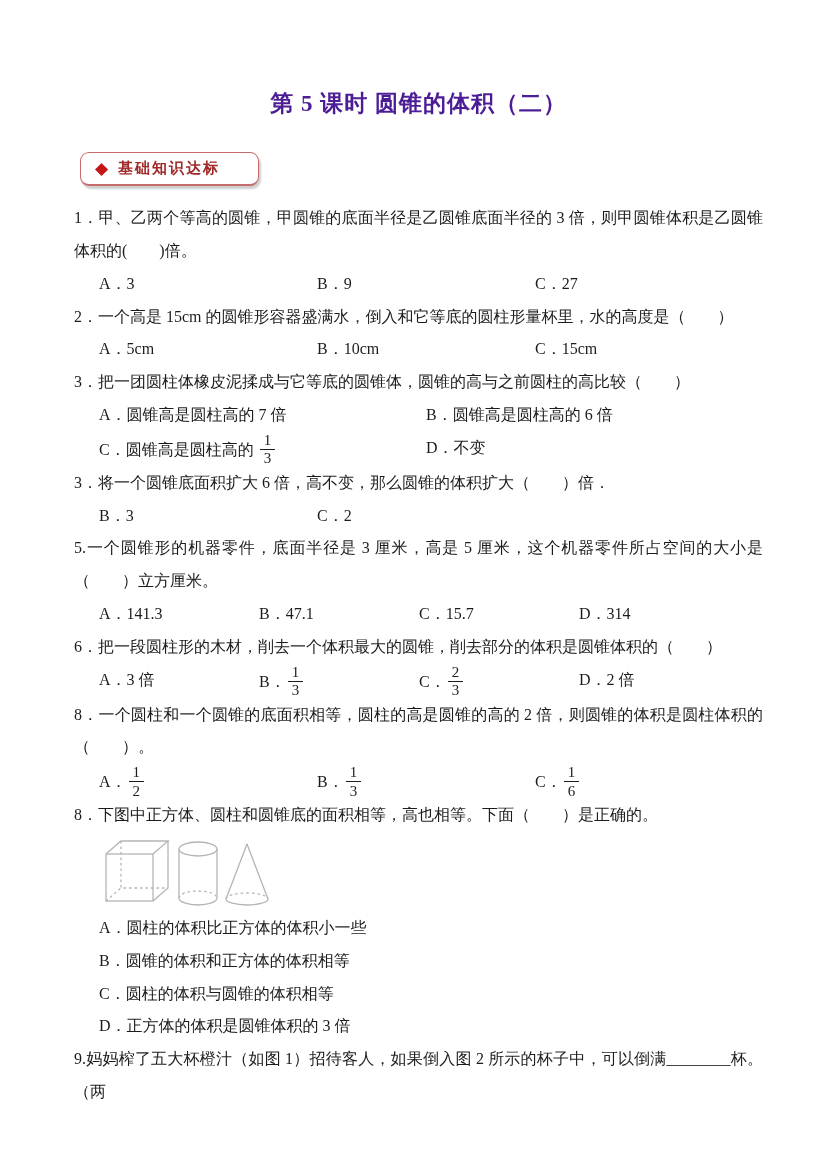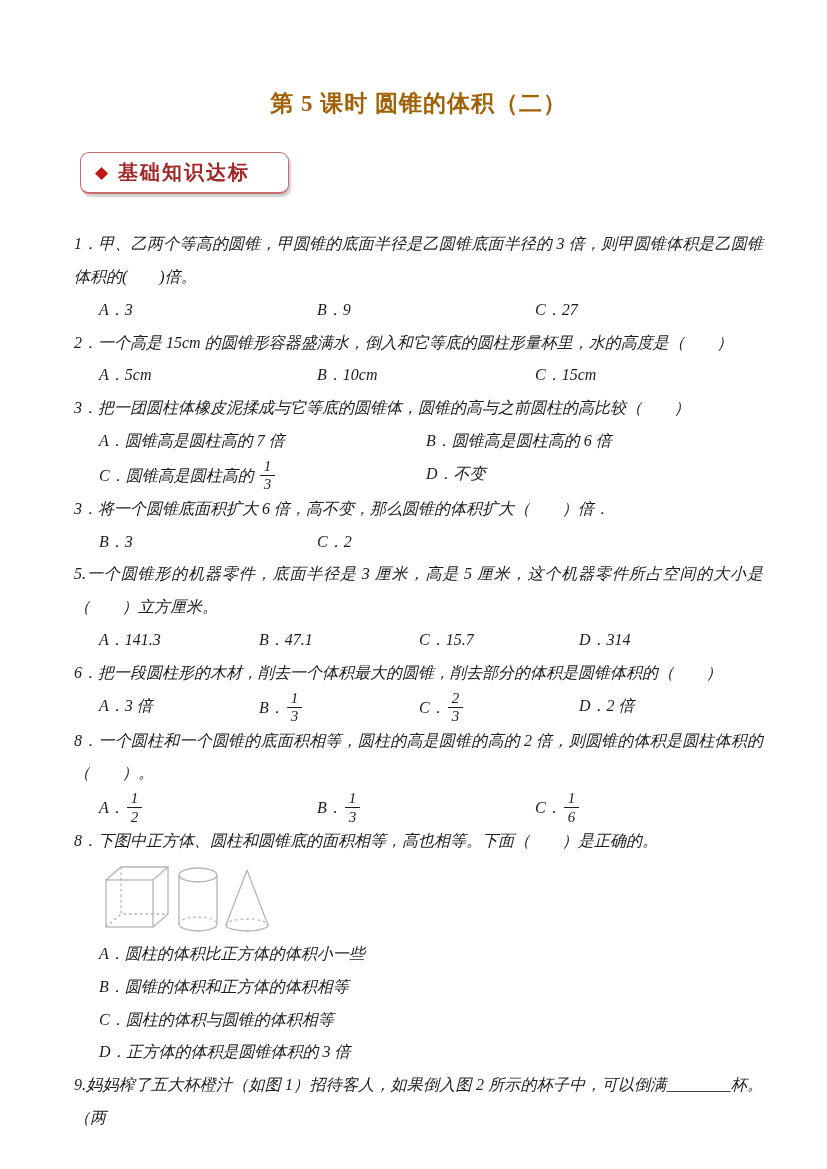--- a/index.html
+++ b/index.html
@@ -12,21 +12,21 @@
     overflow:hidden;
     position:relative;
   }
   .title{
     margin:0;
     text-align:center;
     font-size:23px;
     font-weight:bold;
     letter-spacing:1px;
     line-height:1.4;
-    color:#a16207;
+    color:#4c1d95;
   }
   .badge{
     display:inline-flex;
     align-items:center;
     gap:10px;
     margin-top:32px;
     margin-left:6px;
     padding:6px 38px 6px 14px;
     border:1.5px solid #c56b6b;
     border-bottom-width:2.5px;
@@ -35,28 +35,27 @@
     background:#fff;
   }
   .badge .diamond{
     color:#c41616;
     font-size:17px;
     line-height:1;
   }
   .badge .badge-label{
     color:#a02828;
     font-weight:bold;
-    font-size:20px;
+    font-size:15px;
     letter-spacing:2px;
   }
   .content{
-    margin-top:34px;
+    margin-top:16px;
     font-size:16px;
     line-height:2.05;
-    font-style:italic;
   }
   .qtext{
     margin:0;
     text-align:justify;
   }
   .opts{
     display:flex;
     padding-left:25px;
     margin:0;
   }

